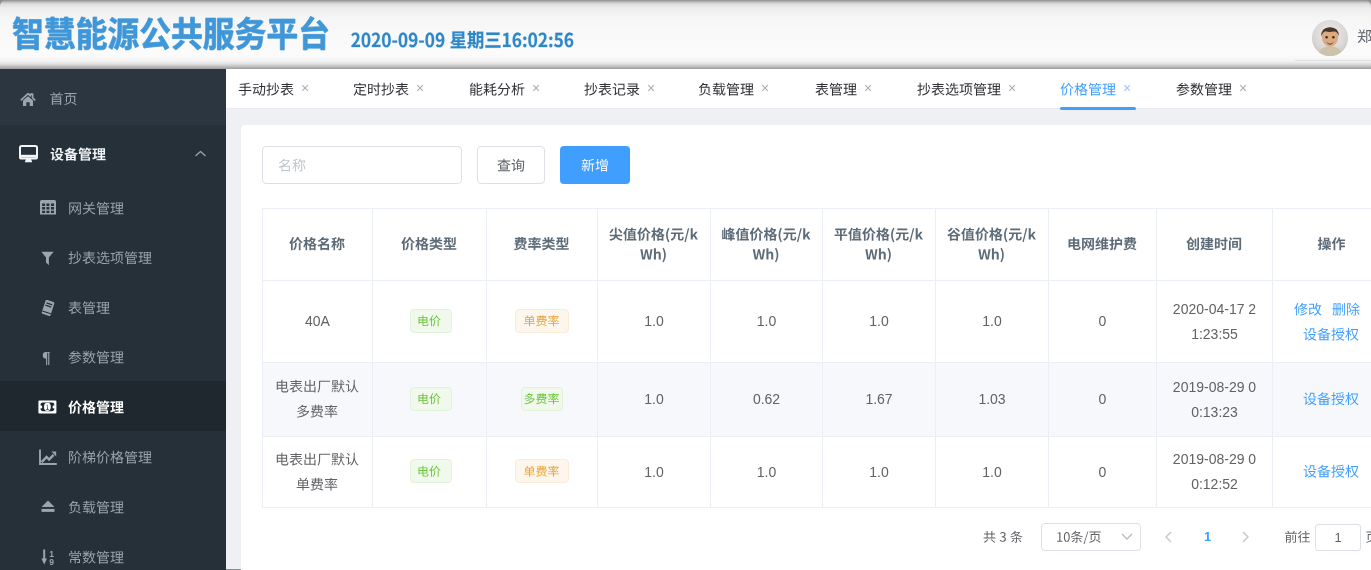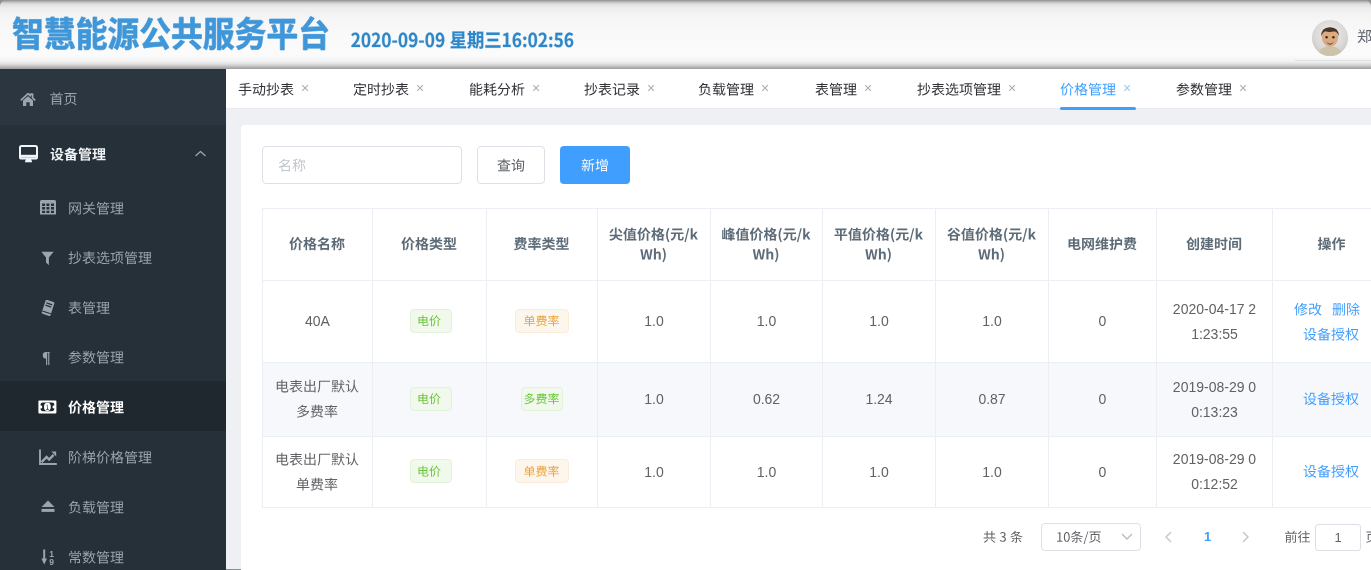--- a/index.html
+++ b/index.html
@@ -120,22 +120,22 @@
           <td>0</td>
           <td>2020-04-17 2<br>1:23:55</td>
           <td></td>
         </tr>
 <tr style="height:74px" class="stripe">
           <td></td>
           <td></td>
           <td></td>
           <td>1.0</td>
           <td>0.62</td>
-          <td>1.24</td>
-          <td>0.87</td>
+          <td>1.67</td>
+          <td>1.03</td>
           <td>0</td>
           <td>2019-08-29 0<br>0:13:23</td>
           <td></td>
         </tr>
 <tr style="height:71px">
           <td></td>
           <td></td>
           <td></td>
           <td>1.0</td>
           <td>1.0</td>

